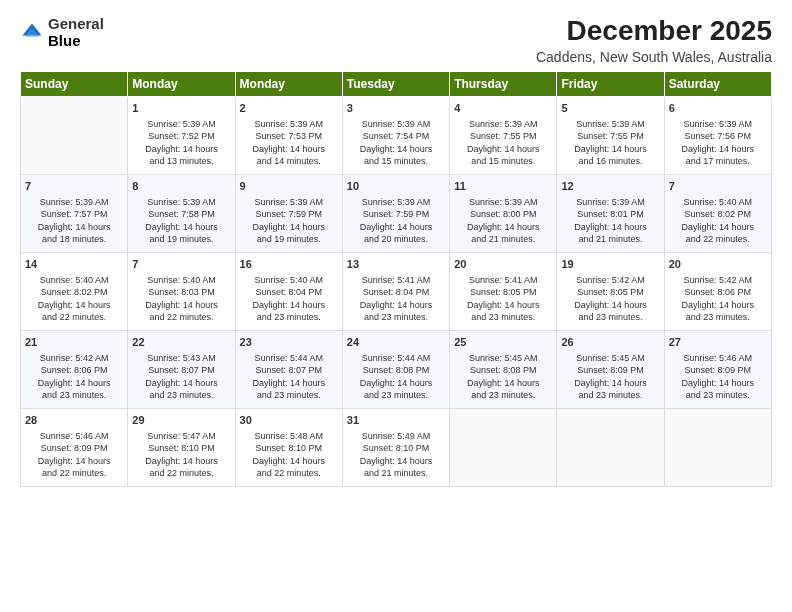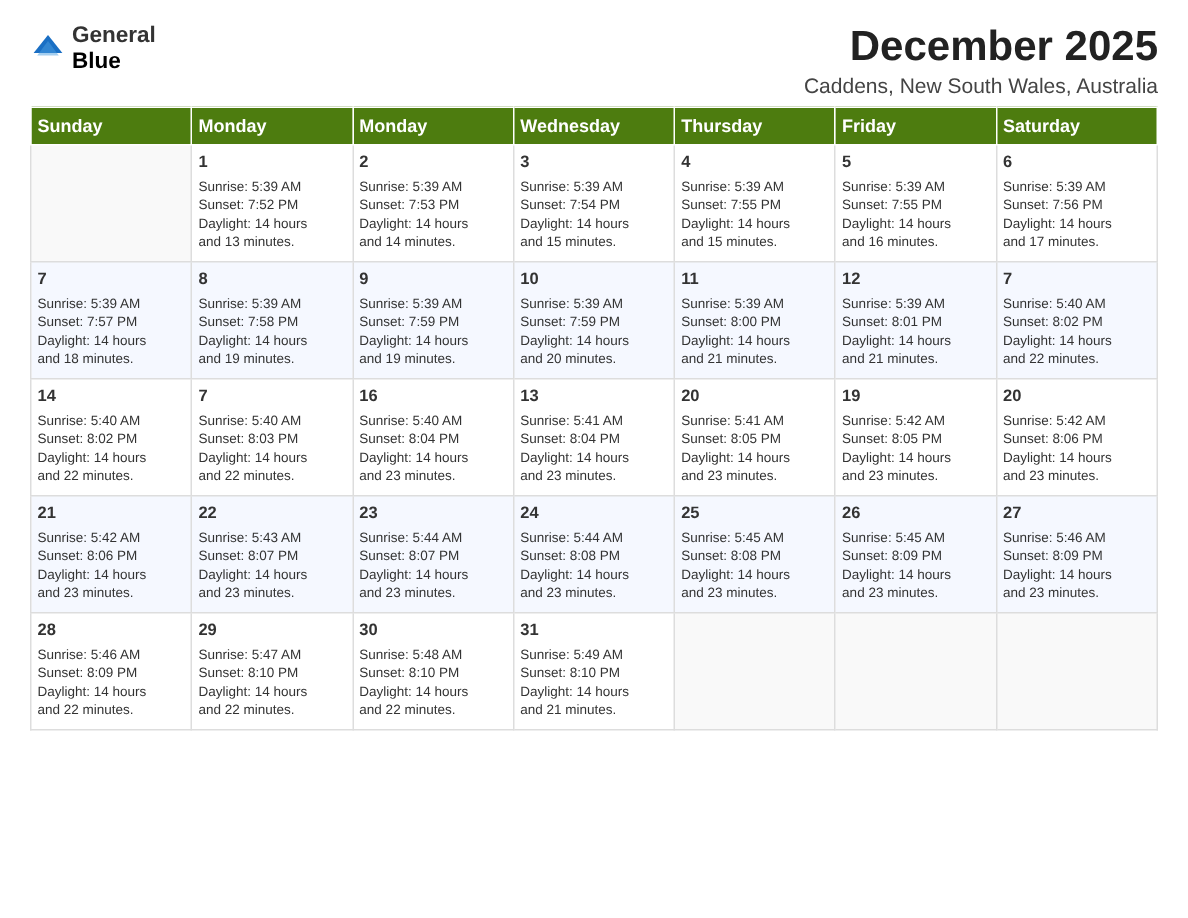--- a/index.html
+++ b/index.html
@@ -82,20 +82,21 @@
     .day-number {
       font-weight: bold;
       font-size: 11px;
       display: block;
       margin-bottom: 2px;
     }
     .day-info {
       font-size: 9px;
       color: #333;
       line-height: 1.4;
+      text-align: center;
     }
     .empty-cell {
       background: #f9f9f9;
     }
     .row-bg-even {
       background: #f5f8ff;
     }
     .row-bg-odd {
       background: #ffffff;
     }
@@ -122,21 +123,21 @@
       <div class="subtitle">Caddens, New South Wales, Australia</div>
     </div>
   </div>
 
   <table class="calendar">
     <thead>
       <tr>
       <th>Sunday</th>
           <th>Monday</th>
           <th>Monday</th>
-          <th>Wednesday</th>
+          <th>Tuesday</th>
           <th>Thursday</th>
           <th>Friday</th>
           <th>Saturday</th>
         </tr>
     </thead>
     <tbody id="calendar-body">
     <tr class="row-bg-odd">
           <td class="empty-cell"></td>
           <td>
             <span class="day-number">1</span>

